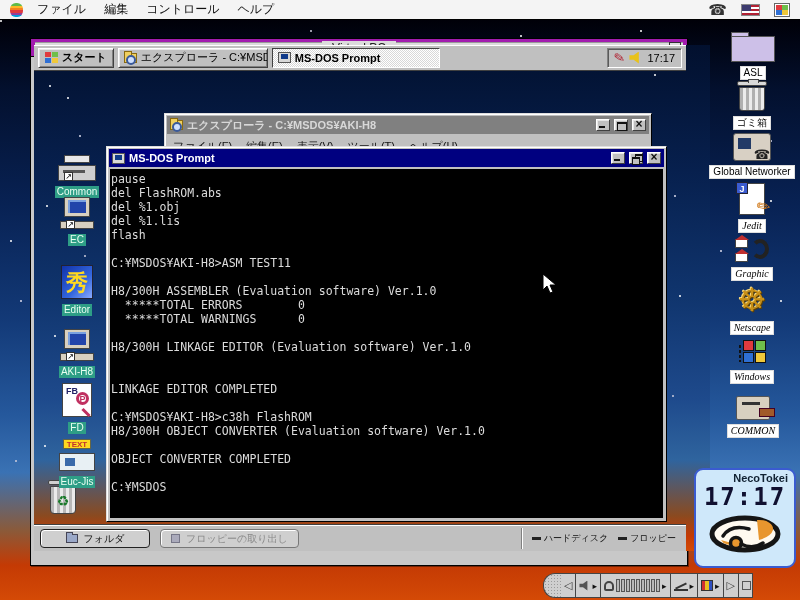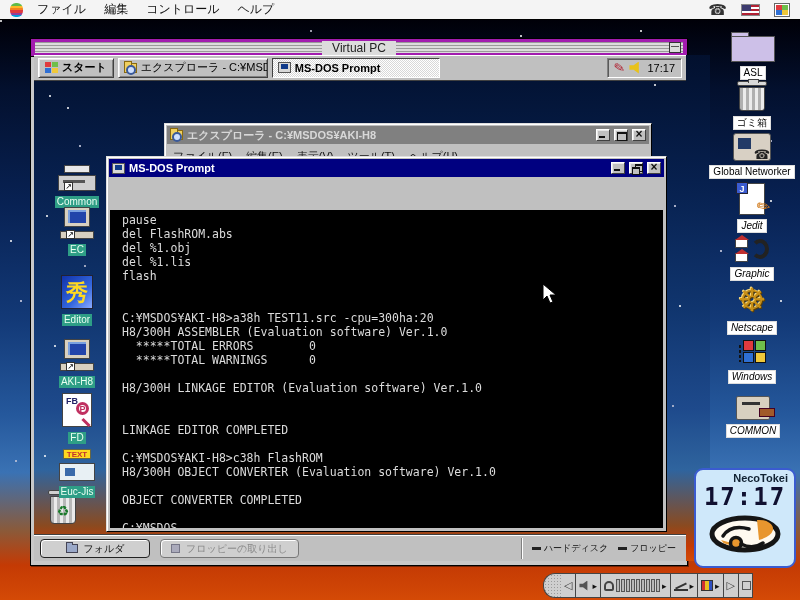--- a/index.html
+++ b/index.html
@@ -48,21 +48,21 @@
   .vpc-titlebar{ position:relative; height:18px; background:#a21caf; border-bottom:1px solid #000;
     display:flex; align-items:center; justify-content:center; }
   .vpc-titlebar .stripes{ position:absolute; left:4px; right:4px; top:3px; bottom:3px;
     background:repeating-linear-gradient(180deg,#9a9a9a 0 1px,#dcdcdc 1px 3px); }
   .vpc-title{ position:relative; background:#dcdcdc; padding:0 10px; font-size:12px; color:#222; }
   .shade-box{ position:absolute; right:6px; top:3px; width:12px; height:11px; background:#dcdcdc;
     border:1px solid #333; }
   .shade-box::after{ content:""; position:absolute; left:1px; right:1px; top:3px; border-top:1px solid #555; }
 
   
-  .screen{ position:absolute; left:3px; top:16px; width:676px; height:506px; overflow:hidden;
+  .screen{ position:absolute; left:3px; top:6px; width:676px; height:506px; overflow:hidden;
     background:linear-gradient(180deg,#02102e 0%,#07204e 25%,#10356e 50%,#1e4a8c 70%,#2f649e 82%,#8a4a20 93%,#c43a04 97%,#d44a06 100%); }
   .screen .stars::before{
     box-shadow:15px 40px #fff,45px 90px #dde,12px 160px #fff,50px 210px #ccd,20px 290px #fff,
       55px 340px #dde,10px 400px #fff,30px 440px #ccd,150px 14px #fff,300px 9px #dde,450px 24px #fff,
       560px 14px #ccd,620px 29px #fff,640px 150px #dde,645px 250px #fff,638px 350px #ccd,33px 52px #fff; }
 
   
   .raised{ background:#c0c0c0; border:1px solid; border-color:#fff #404040 #404040 #fff;
     box-shadow:inset 1px 1px 0 #e8e8e8, inset -1px -1px 0 #808080; }
   .sunken{ background:#c0c0c0; border:1px solid; border-color:#808080 #fff #fff #808080;
@@ -128,21 +128,21 @@
     border:1px solid; border-color:#dfdfdf #000 #000 #dfdfdf; box-shadow:inset 1px 1px 0 #fff; z-index:15; }
   .ex-titlebar{ height:18px; margin:2px; background:#808080; display:flex; align-items:center; padding:0 3px; gap:4px; }
   .ex-title{ color:#d8d8d8; font-size:11px; font-weight:bold; flex:1; overflow:hidden; white-space:nowrap; }
   .ex-menus{ display:flex; gap:14px; padding:3px 8px; font-size:11px; color:#111; }
 
   
   .doswin{ position:absolute; left:72px; top:101px; width:561px; height:376px; background:#c0c0c0;
     border:1px solid; border-color:#dfdfdf #000 #000 #dfdfdf; box-shadow:inset 1px 1px 0 #fff; z-index:20; }
   .dos-titlebar{ height:18px; margin:2px; background:#000080; display:flex; align-items:center; padding:0 3px; gap:4px; }
   .dos-title{ color:#fff; font-size:11px; font-weight:bold; flex:1; }
-  .console{ position:absolute; left:3px; right:3px; top:22px; bottom:3px; background:#000; padding:3px 12px; overflow:hidden;margin-top:31px; }
+  .console{ position:absolute; left:3px; right:3px; top:22px; bottom:3px; background:#000; padding:3px 1px; overflow:hidden; }
   .con-line{ font-family:"DejaVu Sans Mono", monospace; font-size:11.5px; line-height:14px; min-height:14px;
     color:#dcdcdc; white-space:pre; }
 
   
   .cursor{ position:absolute; left:508px; top:228px; width:16px; height:22px; z-index:40; }
 
   
   .vpc-toolbar{ position:absolute; left:0; bottom:0; width:652px; height:26px; background:#c0c0c0;
     border-top:1px solid #fff; box-shadow:0 -1px 0 #404040; z-index:30; display:flex; align-items:center; padding:0 6px; gap:10px; }
   .tbtn{ height:19px; min-width:110px; display:flex; align-items:center; justify-content:center; gap:6px;
@@ -152,21 +152,21 @@
   .ico-floppy{ width:9px; height:9px; background:#aab; border:1px solid #778; flex:none;}
   .ico-folder2{ width:12px; height:9px; background:#9aa8c8; border:1px solid #445; position:relative; flex:none;}
   .ico-folder2::before{ content:""; position:absolute; left:-1px; top:-3px; width:5px; height:2px; background:#9aa8c8; border:1px solid #445; border-bottom:none;}
   .tb-sep{ width:1px; align-self:stretch; margin:2px 0; background:#808080; box-shadow:1px 0 0 #fff; margin-left:auto; }
   .tb-status{ display:flex; align-items:center; gap:10px; padding-right:4px; font-size:9px; color:#111; }
   .led{ width:9px; height:3px; background:#222; display:inline-block; margin-right:3px; vertical-align:middle;}
 
   
   .micon{ position:absolute; text-align:center; z-index:6; }
   .micon .mlbl{ display:inline-block; background:#fff; color:#000; font-size:10px; padding:0 3px; line-height:12px; border:1px solid #0002;}
-  .micon .mlbl.script{ font-family:Liberation Sans, sans-serif; font-style:italic; }
+  .micon .mlbl.script{ font-family:Liberation Serif, serif; font-style:italic; }
   .asl-folder{ width:44px; height:26px; position:relative; margin:0 auto;}
   .asl-folder::before{ content:""; position:absolute; left:0; top:-4px; width:16px; height:5px; background:#cdc0e8; border:1px solid #555; border-bottom:none;}
   .asl-folder .bod{ position:absolute; inset:0; background:#cdc0e8; border:1px solid #555;
     background-image:radial-gradient(#9a8ac0 22%, transparent 23%); background-size:4px 4px; }
   .trash{ width:30px; height:34px; position:relative; margin:0 auto; }
   .trash .lid{ position:absolute; left:0; top:3px; width:30px; height:5px; background:#d8d8d8; border:1px solid #444; border-radius:2px;}
   .trash .lid::before{ content:""; position:absolute; left:10px; top:-3px; width:9px; height:3px; background:#d8d8d8; border:1px solid #444; border-bottom:none;}
   .trash .can{ position:absolute; left:2px; top:9px; width:26px; height:24px; border:1px solid #444; border-radius:0 0 3px 3px;
     background:repeating-linear-gradient(90deg,#b0b0b0 0 3px,#ececec 3px 6px); }
   .gn-icon{ width:38px; height:28px; position:relative; margin:0 auto; background:#d8d0c4; border:1px solid #555; border-radius:3px;}
@@ -363,22 +363,22 @@
         <span class="winbtn restore"></span>
         <span class="winbtn close"></span>
       </div>
       <div class="console">
         <div class="con-line">pause</div>
         <div class="con-line">del FlashROM.abs</div>
         <div class="con-line">del %1.obj</div>
         <div class="con-line">del %1.lis</div>
         <div class="con-line">flash</div>
         <div class="con-line"></div>
-        <div class="con-line"></div>
-        <div class="con-line">C:¥MSDOS¥AKI-H8&gt;a38h TEST11.src -cpu=300ha:20</div>
+        <div class="con-line">C:¥MSDOS¥AKI-H8&gt;ASM TEST11</div>
+        <div class="con-line"></div>
         <div class="con-line">H8/300H ASSEMBLER (Evaluation software) Ver.1.0</div>
         <div class="con-line">  *****TOTAL ERRORS        0</div>
         <div class="con-line">  *****TOTAL WARNINGS      0</div>
         <div class="con-line"></div>
         <div class="con-line">H8/300H LINKAGE EDITOR (Evaluation software) Ver.1.0</div>
         <div class="con-line"></div>
         <div class="con-line"></div>
         <div class="con-line">LINKAGE EDITOR COMPLETED</div>
         <div class="con-line"></div>
         <div class="con-line">C:¥MSDOS¥AKI-H8&gt;c38h FlashROM</div>

